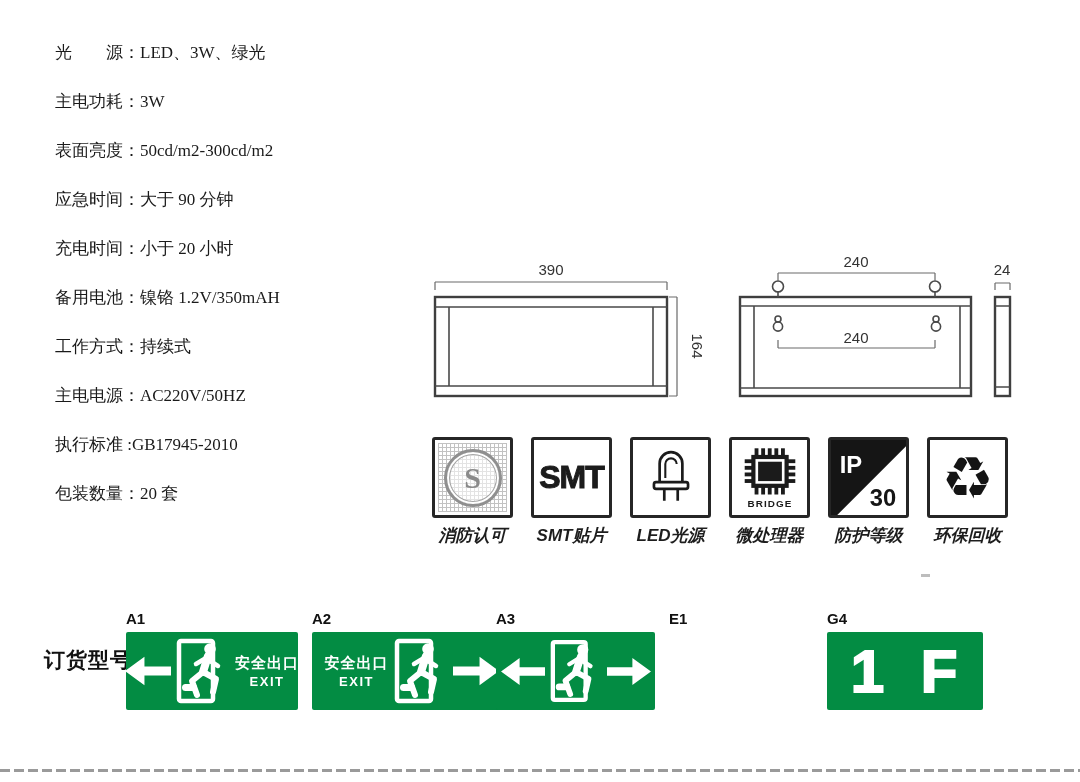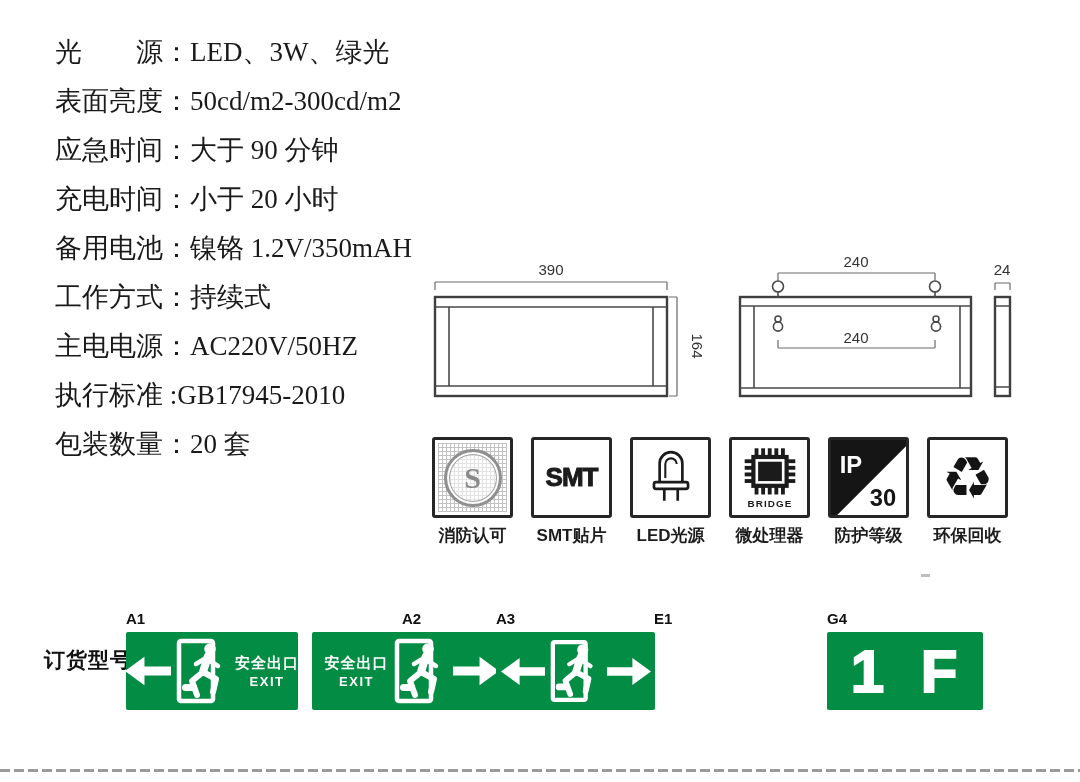--- a/index.html
+++ b/index.html
@@ -2,48 +2,48 @@
 <html style="--sign-green: #038c43;"><head>
 <meta charset="utf-8">
 <style>
   html,body{margin:0;padding:0;background:#fff;}
   .page{position:relative;width:1080px;height:782px;background:#fff;overflow:hidden;
         font-family:"Liberation Sans",sans-serif;}
 
   
   .specs{position:absolute;left:55px;top:28px;width:370px;
          font-family:"Liberation Serif","DejaVu Serif",serif;
-         font-size:27px;color:#1a1a1a;}
+         font-size:17px;color:#1a1a1a;}
   .spec-line{height:49px;line-height:49px;white-space:nowrap;}
 
   
   .drawings{position:absolute;left:420px;top:245px;width:600px;height:160px;}
   .drawings .outline{fill:none;stroke:#3f3f3f;stroke-width:2.4;}
   .drawings .thin{fill:none;stroke:#4a4a4a;stroke-width:1.6;}
   .drawings .dim{fill:none;stroke:#6a6a6a;stroke-width:1.2;}
   .drawings text{font-family:"Liberation Sans",sans-serif;font-size:15px;fill:#333;}
 
   
   .icons-row{position:absolute;left:432px;top:437px;display:flex;gap:18px;}
   .icon-col{width:81px;display:flex;flex-direction:column;align-items:center;}
   .icon-box{box-sizing:border-box;width:81px;height:81px;border:3px solid #262626;
             border-radius:3px;background:#fff;position:relative;
             display:flex;align-items:center;justify-content:center;}
-  .icon-label{margin-top:6px;font-size:17px;font-weight:bold;color:#1d1d1d;white-space:nowrap;}
+  .icon-label{margin-top:6px;font-size:17px;font-weight:bold;color:#1d1d1d;white-space:nowrap;font-style:italic;}
 
   .grid-bg{position:absolute;inset:3px;
      background:
        repeating-linear-gradient(0deg,#c2c2c2 0 1px,transparent 1px 4px),
        repeating-linear-gradient(90deg,#c2c2c2 0 1px,transparent 1px 4px);}
   .s-ring{position:relative;width:52px;height:52px;border:3px solid #8f8f8f;border-radius:50%;
           background:rgba(255,255,255,.55);display:flex;align-items:center;justify-content:center;
           box-shadow:inset 0 0 0 2px #fff,inset 0 0 0 3px #a5a5a5;}
   .s-glyph{font-family:"Liberation Serif",serif;font-size:30px;font-weight:bold;color:#8a8a8a;}
 
-  .smt-text{font-size:26px;font-weight:bold;color:#1c1c1c;letter-spacing:-1px;
+  .smt-text{font-size:32px;font-weight:bold;color:#1c1c1c;letter-spacing:-1px;
             -webkit-text-stroke:1px #1c1c1c;}
 
   .ip-box{background:#b91c1c;}
   .recycle-glyph{font-family:"DejaVu Sans",sans-serif;font-size:58px;line-height:1;color:#141414;}
 
   
   .order-label{position:absolute;left:44px;top:646px;font-size:21px;font-weight:bold;color:#111;
                letter-spacing:1px;}
   .sign-col{position:absolute;top:610px;}
   .sign-code{font-size:15px;font-weight:bold;color:#111;height:18px;margin-bottom:4px;}
@@ -64,20 +64,21 @@
   .artifact-dash{position:absolute;left:921px;top:574px;width:9px;height:3px;background:#bdbdbd;}
   .hidden-defs{position:absolute;width:0;height:0;overflow:hidden;}
 </style>
 </head>
 <body>
 
 <div class="page">
 
   <div class="specs">
     <div class="spec-line">光　　源：LED、3W、绿光</div>
+    <div class="spec-line">主电功耗：3W</div>
     <div class="spec-line">表面亮度：50cd/m2-300cd/m2</div>
     <div class="spec-line">应急时间：大于 90 分钟</div>
     <div class="spec-line">充电时间：小于 20 小时</div>
     <div class="spec-line">备用电池：镍铬 1.2V/350mAH</div>
     <div class="spec-line">工作方式：持续式</div>
     <div class="spec-line">主电电源：AC220V/50HZ</div>
     <div class="spec-line">执行标准 :GB17945-2010</div>
     <div class="spec-line">包装数量：20 套</div>
   </div>
 
@@ -232,21 +233,21 @@
       <svg class="runner-svg" width="56" height="66">
           <use href="#runner"></use>
         </svg>
       <div class="sign-text">
         <span class="cn">安全出口</span>
         <span class="en">EXIT</span>
       </div>
     </div>
   </div>
 
-  <div class="sign-col" style="left:312px;width:199px;text-align:center;">
+  <div class="sign-col" style="left:312px;width:199px;">
     <div class="sign-code">A2</div>
     <div class="sign">
       <div class="sign-text">
         <span class="cn">安全出口</span>
         <span class="en">EXIT</span>
       </div>
       <svg class="runner-svg" width="56" height="66">
           <use href="#runner"></use>
         </svg>
       <svg class="arrow-svg" width="46" height="32">
@@ -263,21 +264,21 @@
         </svg>
       <svg class="runner-svg" width="54" height="64">
           <use href="#runner"></use>
         </svg>
       <svg class="arrow-svg" width="44" height="31">
           <use href="#arrow-right"></use>
         </svg>
     </div>
   </div>
 
-  <div class="sign-col" style="left:654px;width:156px;">
+  <div class="sign-col" style="left:669px;width:156px;">
     <div class="sign-code">E1</div>
   </div>
 
   <div class="sign-col" style="left:827px;width:156px;">
     <div class="sign-code">G4</div>
     <div class="sign">
       <span class="floor-text">1 F</span>
     </div>
   </div>
 

